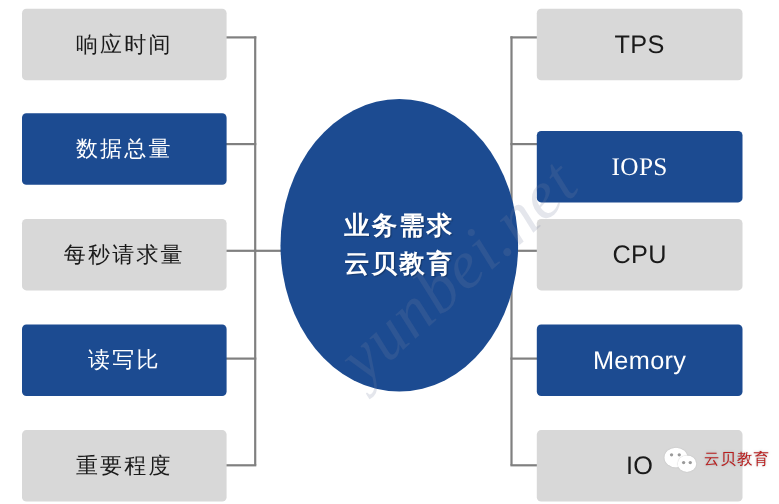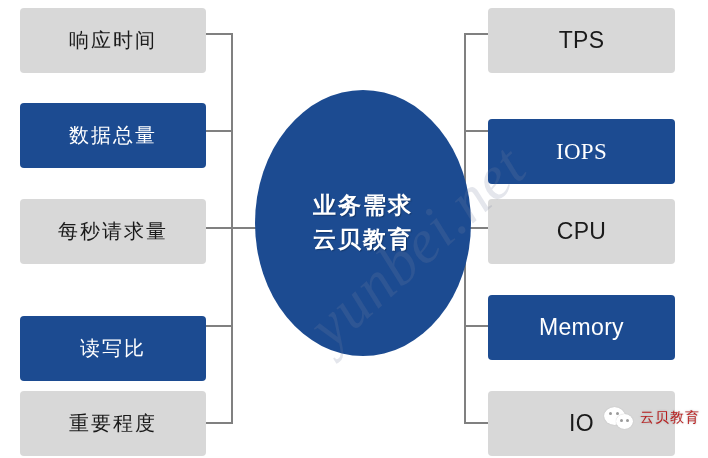--- a/index.html
+++ b/index.html
@@ -185,21 +185,21 @@
 
   <div class="node grey cjk col-left" style="top:8px;">
     <span class="node-label">响应时间</span>
   </div>
   <div class="node blue cjk col-left" style="top:103px;">
     <span class="node-label">数据总量</span>
   </div>
   <div class="node grey cjk col-left" style="top:199px;">
     <span class="node-label">每秒请求量</span>
   </div>
-  <div class="node blue cjk col-left" style="top:295px;margin-top:21px;">
+  <div class="node blue cjk col-left" style="top:295px;">
     <span class="node-label">读写比</span>
   </div>
   <div class="node grey cjk col-left" style="top:391px;">
     <span class="node-label">重要程度</span>
   </div>
 
   <div class="node grey latin col-right" style="top:8px;">
     <span class="node-label">TPS</span>
   </div>
   <div class="node blue latin col-right" style="top:119px;font-family:Liberation Serif, serif;">

